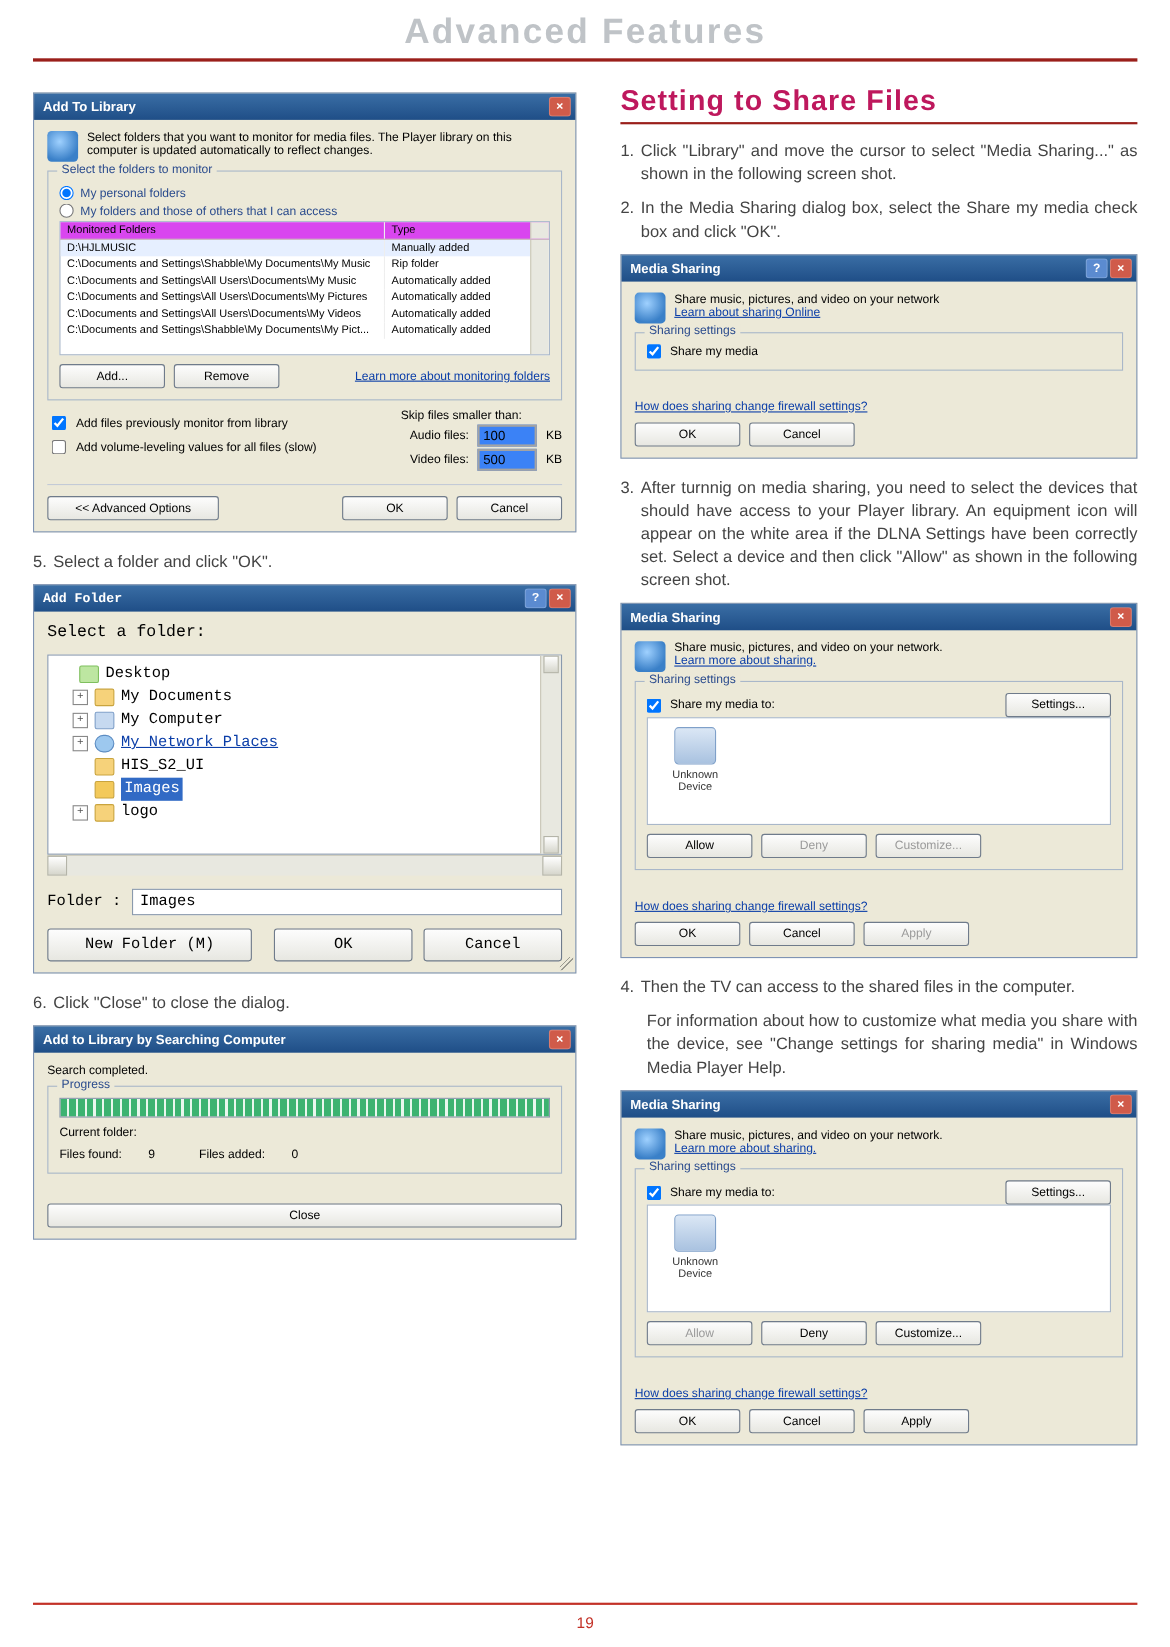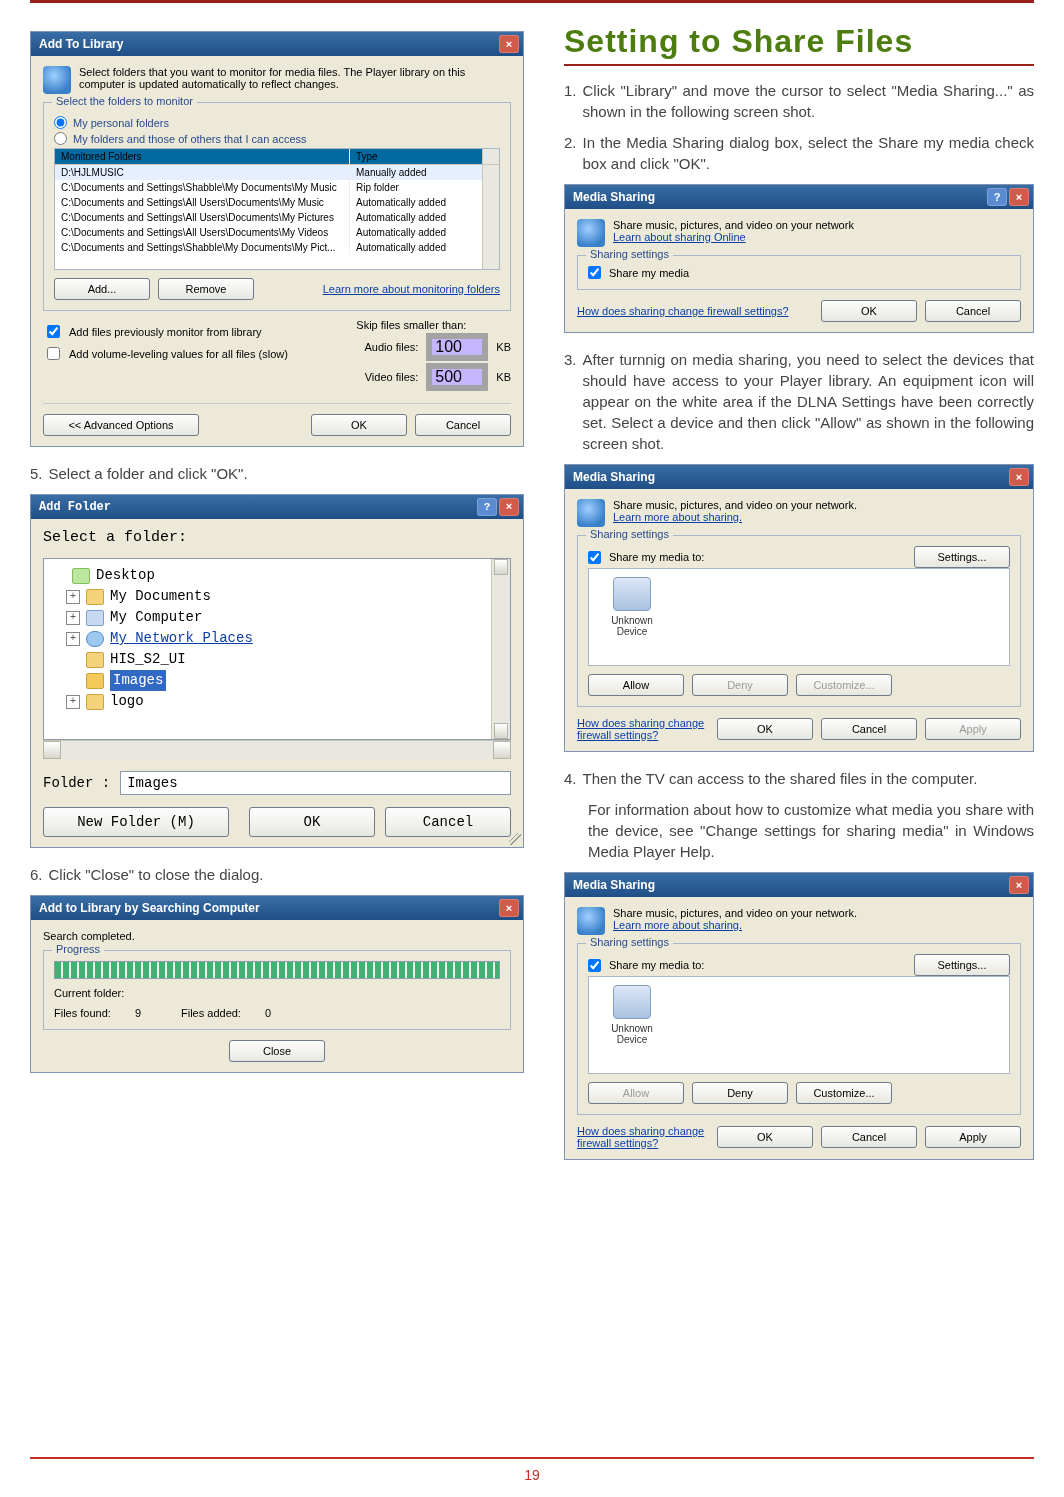--- a/index.html
+++ b/index.html
@@ -30,23 +30,23 @@
     margin: 0 0 20px 0;
   }
   .cols {
     display: flex;
     gap: 40px;
   }
   .col {
     width: 50%;
   }
   .section-title {
-    font-size: 32px;
+    font-size: 26px;
     font-weight: bold;
-    color: #4d7c0f;
+    color: #be185d;
     letter-spacing: 1px;
     margin: 0 0 4px 0;
   }
   .section-rule {
     border: 0;
     border-top: 2px solid #9a1f1a;
     margin: 0 0 14px 0;
   }
   .step {
     font-size: 15px;
@@ -121,22 +121,22 @@
     border: 1px solid #6f7b8b;
     border-radius: 3px;
     font-size: 11px;
     color: #000;
   }
   .xp-btn.disabled { color: #9a9a9a; }
   .btn-row {
     display: flex;
     gap: 8px;
     justify-content: flex-end;
-    margin-top: 10px;
-    align-items: center;
+    margin-top: 27px;
+    flex-direction: column;
   }
   .link { color: #0b3ea8; text-decoration: underline; cursor: pointer; }
   .icon16 {
     width: 28px; height: 28px;
     display: inline-block;
     background: radial-gradient(circle at 40% 35%, #9fd1ff 0%, #3a80c8 70%);
     border-radius: 4px;
     margin-right: 8px;
     flex: none;
   }
@@ -149,21 +149,21 @@
     background: #fff; border: 1px solid #a9b7c9;
     height: 120px;
     display: flex;
     flex-direction: column;
     font-size: 10px;
   }
   .folders-list .fl-head, .folders-list .fl-row {
     display: flex;
   }
   .folders-list .fl-head {
-    background: #0369a1;
+    background: #d946ef;
     border-bottom: 1px solid #c9c6b6;
   }
   .folders-list .c1 { flex: 1; padding: 2px 6px; white-space: nowrap; overflow: hidden; text-overflow: ellipsis; }
   .folders-list .c2 { width: 120px; padding: 2px 6px; border-left: 1px solid #eee; }
   .folders-list .fl-row.sel { background: #e6efff; gap: 32px; }
   .folders-list .scroll-stub {
     width: 16px;
     background: #e8e8e0;
     border-left: 1px solid #c9c6b6;
     flex: none;
@@ -175,21 +175,21 @@
     overflow: hidden;
   }
   .folders-list .rows {
     flex: 1;
     overflow: hidden;
   }
   .check { display: flex; align-items: center; gap: 6px; margin: 3px 0; }
   .skip-grid { font-size: 11px; }
   .skip-grid .srow { display:flex; align-items:center; gap:8px; margin:2px 0; }
   .skip-input {
-    width: 44px; height:16px; border:6px solid #a3a3a3; background:#c4b5fd; font-size:16px; padding:0 3px;
+    width: 44px; height:16px; border:2px solid #a3a3a3; background:#3b82f6; font-size:12px; padding:0 3px;
   }
   .atl-bottom {
     border-top:1px solid #c3cad6; margin-top:10px; padding-top:10px;
     display:flex; justify-content:space-between; align-items:center;
   }
 
   
   .addfolder .body { font-family: "Courier New", monospace; font-size: 14px; color:#000; }
   .addfolder .label { margin-bottom: 12px; font-size:15px; }
   .tree-box {
@@ -291,20 +291,21 @@
     content:"";
     display:block;
     border-top:2px solid #c33127;
     margin: 0 30px 8px 30px;
   }
 </style>
 </head>
 <body>
 
 <div class="page">
+  <div class="header-title">Advanced Features</div>
   <hr class="header-rule">
 
   <div class="cols">
 
     <div class="col">
 
       <div class="dlg">
         <div class="titlebar">
           <span>Add To Library</span>
           <div class="title-buttons">

